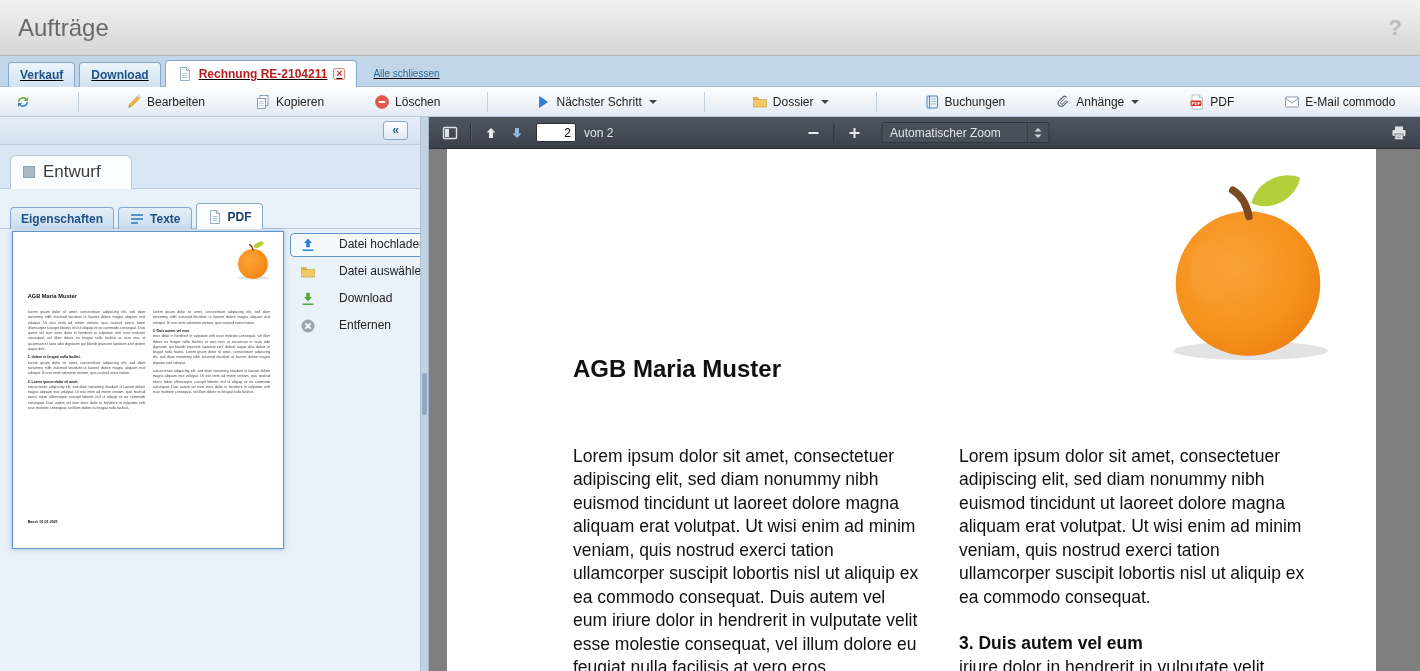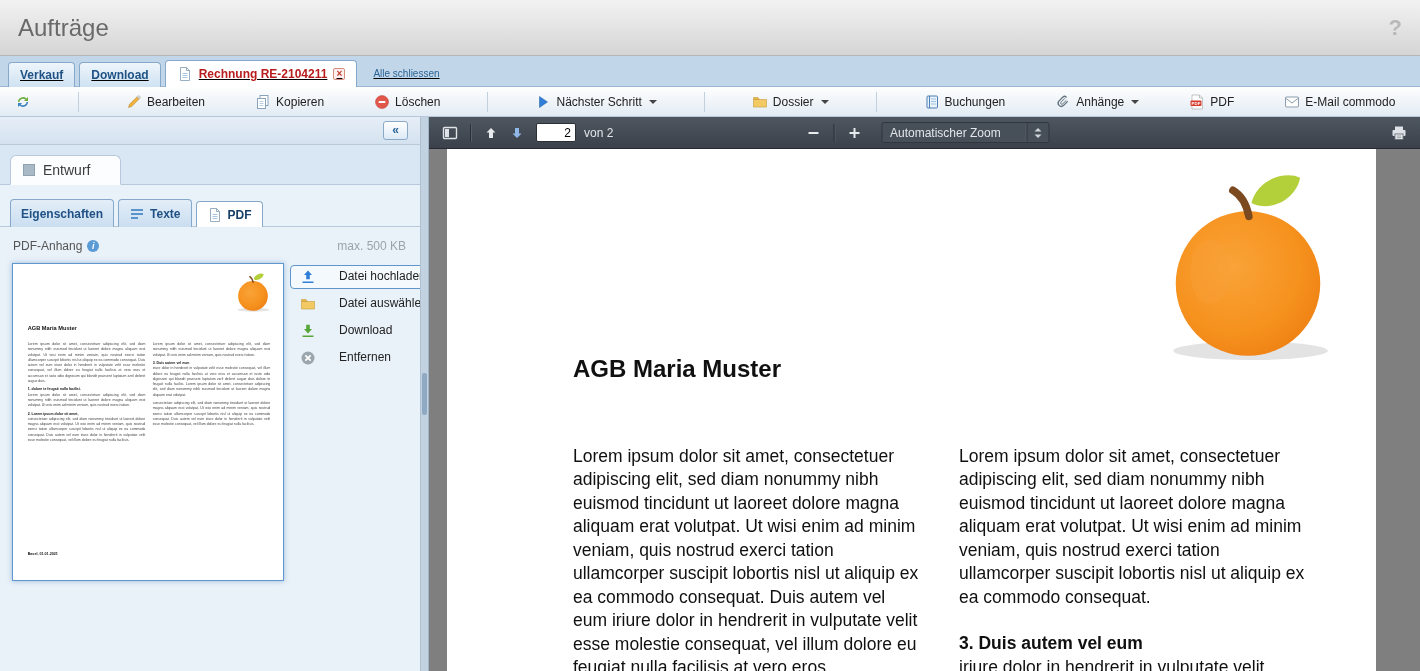--- a/index.html
+++ b/index.html
@@ -44,24 +44,24 @@
   .panel{width:420px;flex:0 0 auto;background:#e9f1f9;display:flex;flex-direction:column;}
   .panel-top{height:28px;flex:0 0 auto;background:linear-gradient(#e6eef7,#d4e2f0);
     border-bottom:1px solid #b9cadb;display:flex;align-items:center;justify-content:flex-end;padding:0 12px;}
   .collapse-btn{width:25px;height:19px;border:1px solid #8aa9c6;border-radius:3px;
     background:linear-gradient(#ffffff,#dceaf6);color:#2a6496;font-size:12px;font-weight:bold;
     line-height:16px;text-align:center;cursor:pointer;}
   .collapse-btn::before{content:"«";}
   .status-row{background:#d9e6f3;padding:10px 0 0 10px;border-bottom:1px solid #b6c8da;flex:0 0 auto;}
   .status-tab{display:inline-flex;align-items:center;gap:8px;background:#fbfdfe;
     border:1px solid #b6c8da;border-bottom:1px solid #fbfdfe;margin-bottom:-1px;
-    border-radius:6px 6px 0 0;padding:6px 30px 6px 12px;font-size:14px;color:#3c3c3c;}
+    border-radius:6px 6px 0 0;padding:6px 30px 6px 12px;font-size:17px;color:#3c3c3c;}
   .status-square{width:12px;height:12px;background:#a9b9c6;border:1px solid #8fa2b1;}
   .ptabs{display:flex;align-items:flex-end;padding:14px 0 0 10px;border-bottom:1px solid #b6c8da;flex:0 0 auto;}
-  .ptab{display:flex;align-items:center;gap:5px;height:28px;padding:0 10px;margin-right:4px;
+  .ptab{display:flex;align-items:center;gap:5px;height:22px;padding:0 10px;margin-right:4px;
     border:1px solid #86a9cb;border-bottom:none;border-radius:4px 4px 0 0;
     background:linear-gradient(#e3eef8,#cadef0);font-size:12px;font-weight:bold;color:#1f5185;
     cursor:pointer;margin-bottom:-1px;}
   .ptab.active{background:#fff;height:26px;color:#163f68;z-index:2;position:relative;}
   .section-head{display:flex;align-items:center;padding:12px 14px 8px 13px;font-size:12px;color:#555;flex:0 0 auto;}
   .info-dot{width:12px;height:12px;border-radius:50%;background:#5a9bd5;color:#fff;font-size:9px;
     font-style:italic;font-weight:bold;text-align:center;line-height:12px;margin-left:5px;cursor:pointer;}
   .info-dot::before{content:"i";}
   .maxsize{margin-left:auto;color:#9aa4ad;}
   .attach-area{display:flex;align-items:flex-start;padding:2px 8px 0 12px;}
@@ -267,25 +267,20 @@
               <path d="M3.5 1.5h6l3 3v10h-9z" fill="#fff" stroke="#7e99b4" stroke-width=".8"></path>
               <path d="M9.5 1.5v3h3" fill="none" stroke="#7e99b4" stroke-width=".8"></path>
               <g stroke="#a8c6e2" stroke-width="1">
                 <line x1="5.5" y1="7.5" x2="10.5" y2="7.5"></line>
                 <line x1="5.5" y1="9.5" x2="10.5" y2="9.5"></line>
                 <line x1="5.5" y1="11.5" x2="10.5" y2="11.5"></line>
               </g>
             </svg>
           <span>PDF</span>
         </div>
-      </div>
-      <div class="section-head">
-        <span>PDF-Anhang</span>
-        <span class="info-dot"></span>
-        <span class="maxsize">max. 500 KB</span>
       </div>
       <div class="attach-area">
         <div class="thumb">
           <div class="mini">
             <svg class="mini-apple" viewBox="0 0 200 235">
               <defs>
                 <radialGradient id="agrad2" cx="40%" cy="38%" r="75%">
                   <stop offset="0%" stop-color="#f9a338"></stop>
                     <stop offset="60%" stop-color="#f6921e"></stop>
                     <stop offset="100%" stop-color="#ec7c10"></stop>

